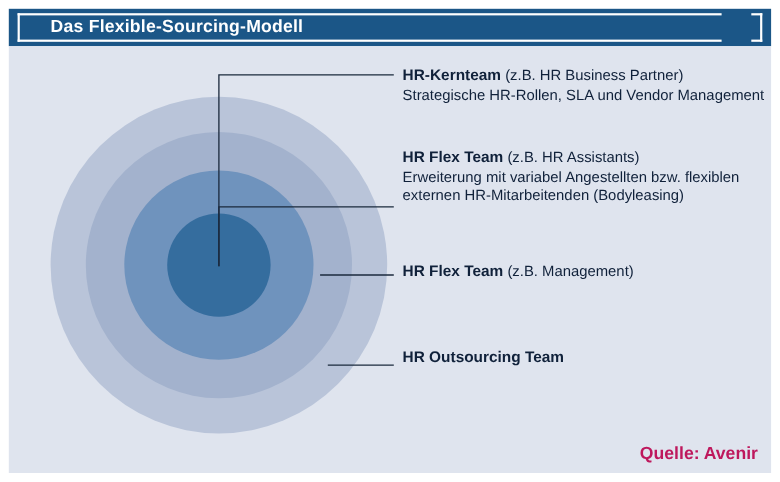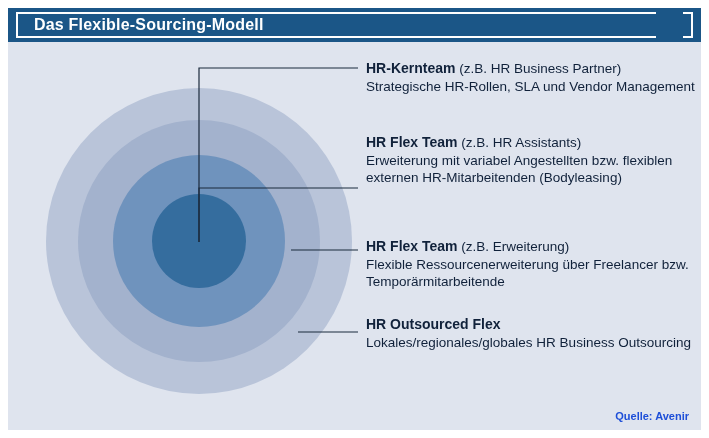--- a/index.html
+++ b/index.html
@@ -32,21 +32,21 @@
     position: absolute;
     left: 8px;
     top: 4px;
     width: 640px;
     height: 26px;
     border: 2px solid #ffffff;
     border-right: none;
     box-sizing: border-box;
     display: flex;
     align-items: center;
-    padding-left: 16px;
+    padding-left: 28px;
   }
   #header-title {
     color: #ffffff;
     font-size: 16px;
     font-weight: bold;
     letter-spacing: 0.2px;
     white-space: nowrap;
   }
   #header-tab {
     position: absolute;
@@ -125,23 +125,23 @@
     font-weight: normal;
   }
   #callout-kernteam { left: 358px; top: 18px; }
   #callout-flex     { left: 358px; top: 92px; }
   #callout-peak     { left: 358px; top: 196px; }
   #callout-outsourced { left: 358px; top: 274px; }
   #source {
     position: absolute;
     right: 12px;
     bottom: 8px;
-    font-size: 11px;
+    font-size: 16px;
     font-weight: bold;
-    color: #1d4ed8;
+    color: #be185d;
   }
 </style>
 </head>
 <body>
 
 <div id="page">
 
   <div id="header">
     <div id="header-inner">
       <span id="header-title">Das Flexible-Sourcing-Modell</span>
@@ -176,28 +176,26 @@
 
     <div class="callout" id="callout-kernteam">
       <div>
         <span class="head">HR-Kernteam</span><span class="sub"> (z.B. HR Business Partner)</span>
       </div>
       <div class="sub">Strategische HR-Rollen, SLA und Vendor Management</div>
     </div>
 
     <div class="callout" id="callout-peak">
       <div>
-        <span class="head">HR Flex Team</span><span class="sub"> (z.B. Erweiterung)</span>
-      </div>
-      <div class="sub">Flexible Ressourcenerweiterung über Freelancer bzw. Temporärmitarbeitende</div>
+        <span class="head">HR Flex Team</span><span class="sub"> (z.B. Management)</span>
+      </div>
     </div>
 
     <div class="callout" id="callout-outsourced">
       <div>
-        <span class="head">HR Outsourced Flex</span>
-      </div>
-      <div class="sub">Lokales/regionales/globales HR Business Outsourcing</div>
+        <span class="head">HR Outsourcing Team</span>
+      </div>
     </div>
 
     <div id="source">Quelle: Avenir</div>
 
   </div>
 </div>
 
 </body></html>

